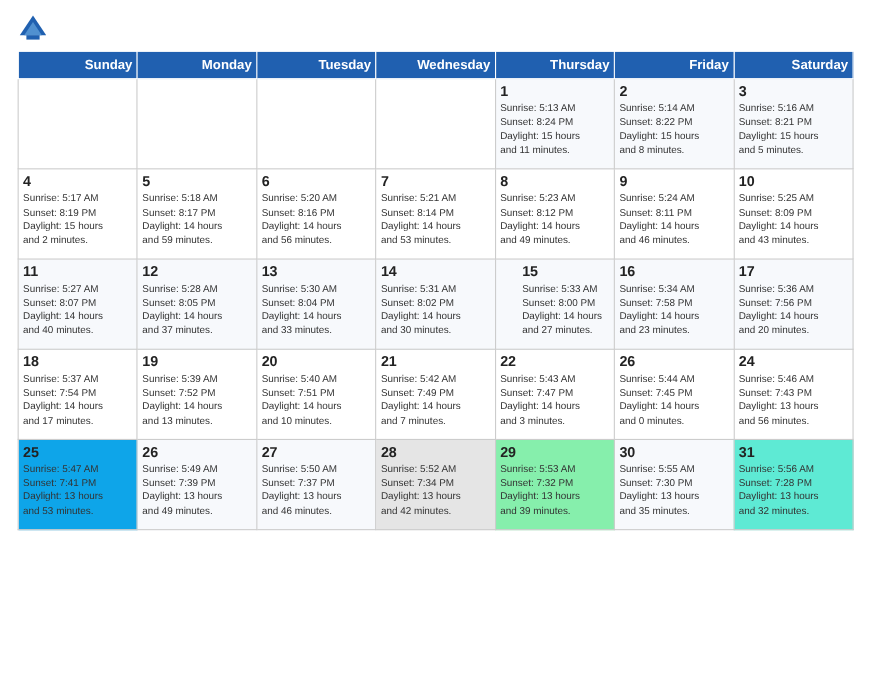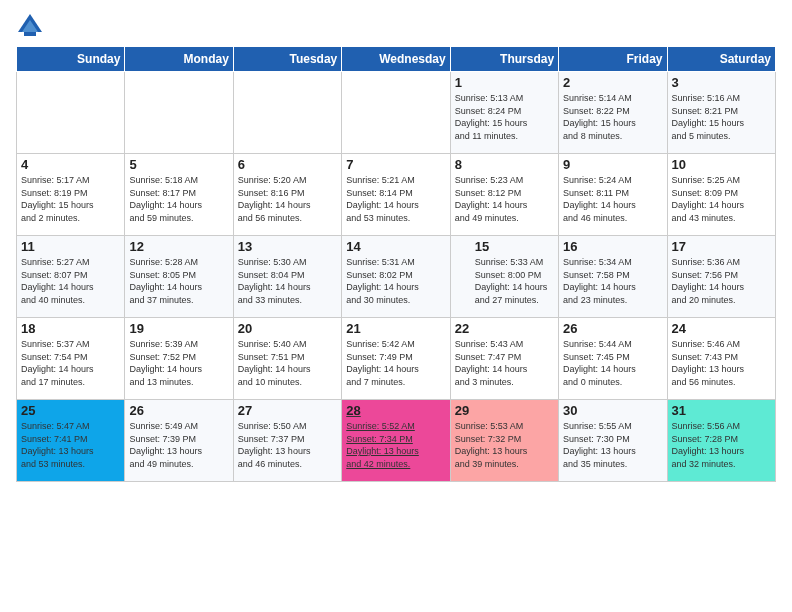--- a/index.html
+++ b/index.html
@@ -243,25 +243,25 @@
             <div class="day-info">Sunrise: 5:47 AM<br>Sunset: 7:41 PM<br>Daylight: 13 hours<br>and 53 minutes.</div>
           </td>
           <td style="background: rgb(247, 249, 252);">
             <span class="day-num">26</span>
             <div class="day-info">Sunrise: 5:49 AM<br>Sunset: 7:39 PM<br>Daylight: 13 hours<br>and 49 minutes.</div>
           </td>
           <td style="background: rgb(247, 249, 252);">
             <span class="day-num">27</span>
             <div class="day-info">Sunrise: 5:50 AM<br>Sunset: 7:37 PM<br>Daylight: 13 hours<br>and 46 minutes.</div>
           </td>
-          <td style="background: #ec4899; text-decoration: underline;">
+          <td style="background: #e5e5e5;">
             <span class="day-num">28</span>
             <div class="day-info">Sunrise: 5:52 AM<br>Sunset: 7:34 PM<br>Daylight: 13 hours<br>and 42 minutes.</div>
           </td>
-          <td style="background: #fca5a5;">
+          <td style="background: #86efac;">
             <span class="day-num">29</span>
             <div class="day-info">Sunrise: 5:53 AM<br>Sunset: 7:32 PM<br>Daylight: 13 hours<br>and 39 minutes.</div>
           </td>
           <td style="background: rgb(247, 249, 252);">
             <span class="day-num">30</span>
             <div class="day-info">Sunrise: 5:55 AM<br>Sunset: 7:30 PM<br>Daylight: 13 hours<br>and 35 minutes.</div>
           </td>
           <td style="background: #5eead4;">
             <span class="day-num">31</span>
             <div class="day-info">Sunrise: 5:56 AM<br>Sunset: 7:28 PM<br>Daylight: 13 hours<br>and 32 minutes.</div>

